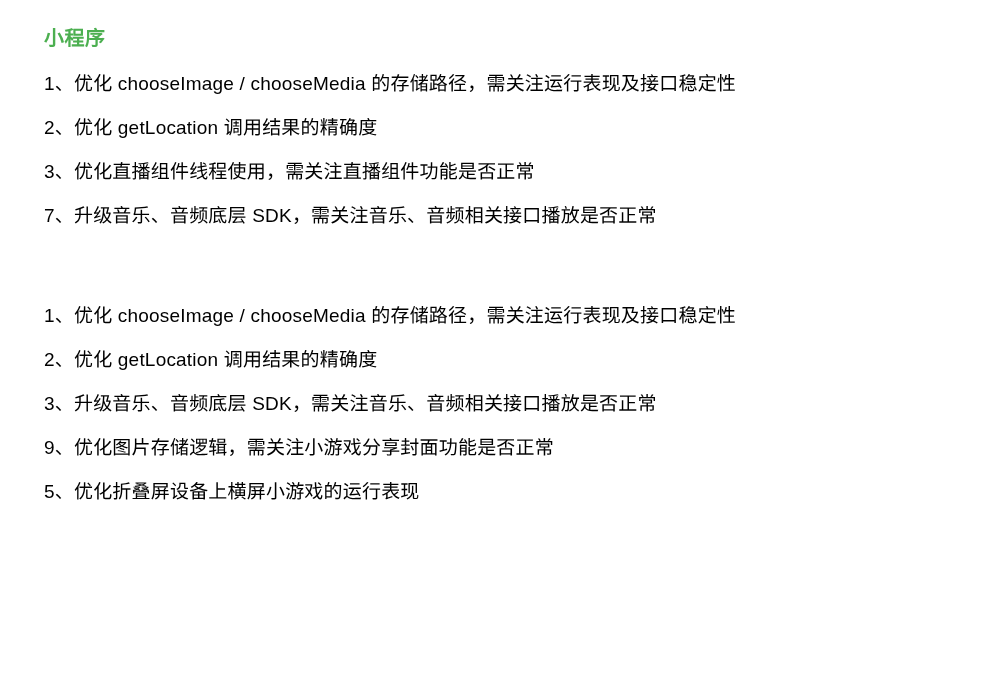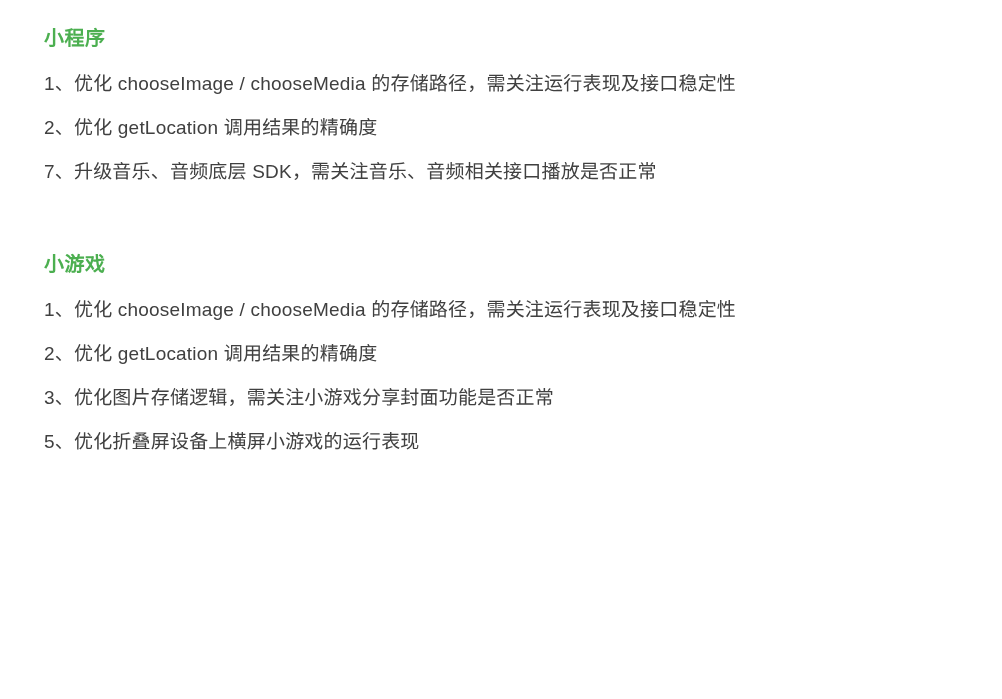--- a/index.html
+++ b/index.html
@@ -36,42 +36,43 @@
     letter-spacing: 0.5px;
   }
   .item-list {
     list-style: none;
     margin: 0;
     padding: 0;
   }
   .item {
     font-size: 19px;
     line-height: 44px;
-    color: #404040;
+    color: #000000;
     white-space: nowrap;
     letter-spacing: 0.2px;
   }
 </style>
 </head>
 <body>
 
 <div class="page">
 
   <section class="section">
     <h2 class="section-title">小程序</h2>
     <ul class="item-list">
       <li class="item">1、优化 chooseImage / chooseMedia 的存储路径，需关注运行表现及接口稳定性</li>
       <li class="item">2、优化 getLocation 调用结果的精确度</li>
+      <li class="item">3、优化直播组件线程使用，需关注直播组件功能是否正常</li>
       <li class="item">7、升级音乐、音频底层 SDK，需关注音乐、音频相关接口播放是否正常</li>
     </ul>
   </section>
 
   <section class="section">
-    <h2 class="section-title">小游戏</h2>
     <ul class="item-list">
       <li class="item">1、优化 chooseImage / chooseMedia 的存储路径，需关注运行表现及接口稳定性</li>
       <li class="item">2、优化 getLocation 调用结果的精确度</li>
-      <li class="item">3、优化图片存储逻辑，需关注小游戏分享封面功能是否正常</li>
+      <li class="item">3、升级音乐、音频底层 SDK，需关注音乐、音频相关接口播放是否正常</li>
+      <li class="item">9、优化图片存储逻辑，需关注小游戏分享封面功能是否正常</li>
       <li class="item">5、优化折叠屏设备上横屏小游戏的运行表现</li>
     </ul>
   </section>
 
 </div>
 
 </body></html>

